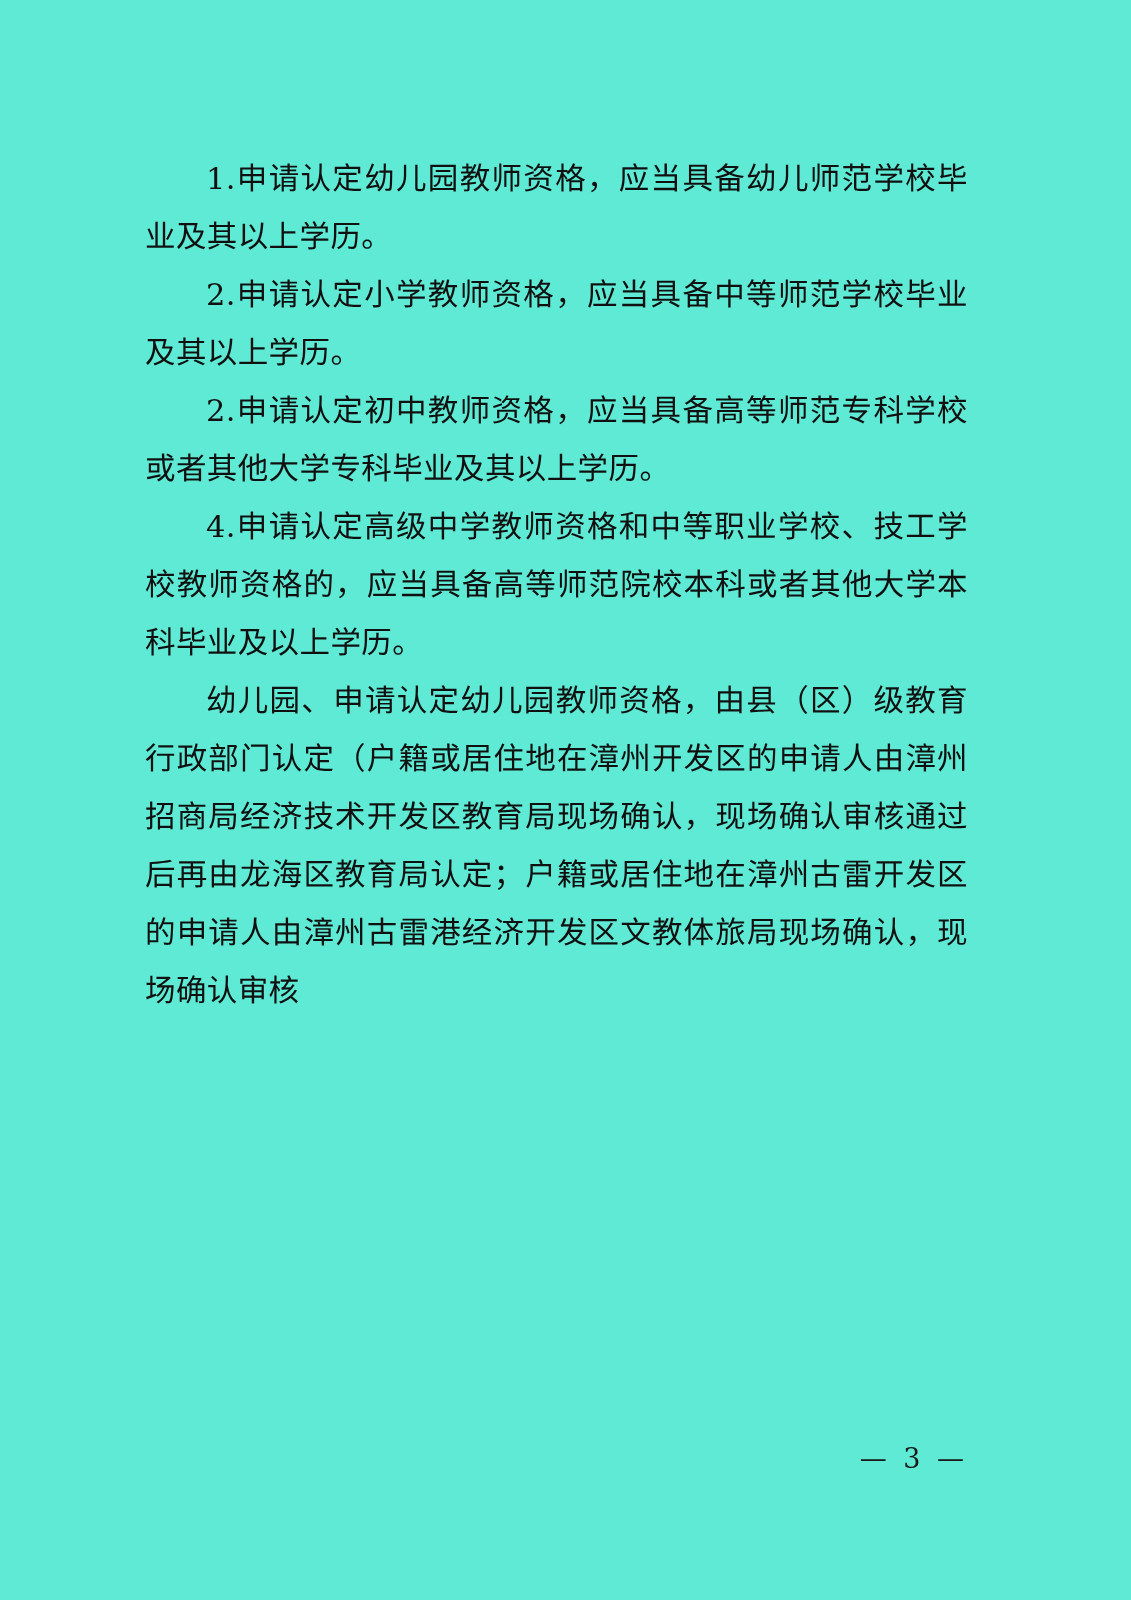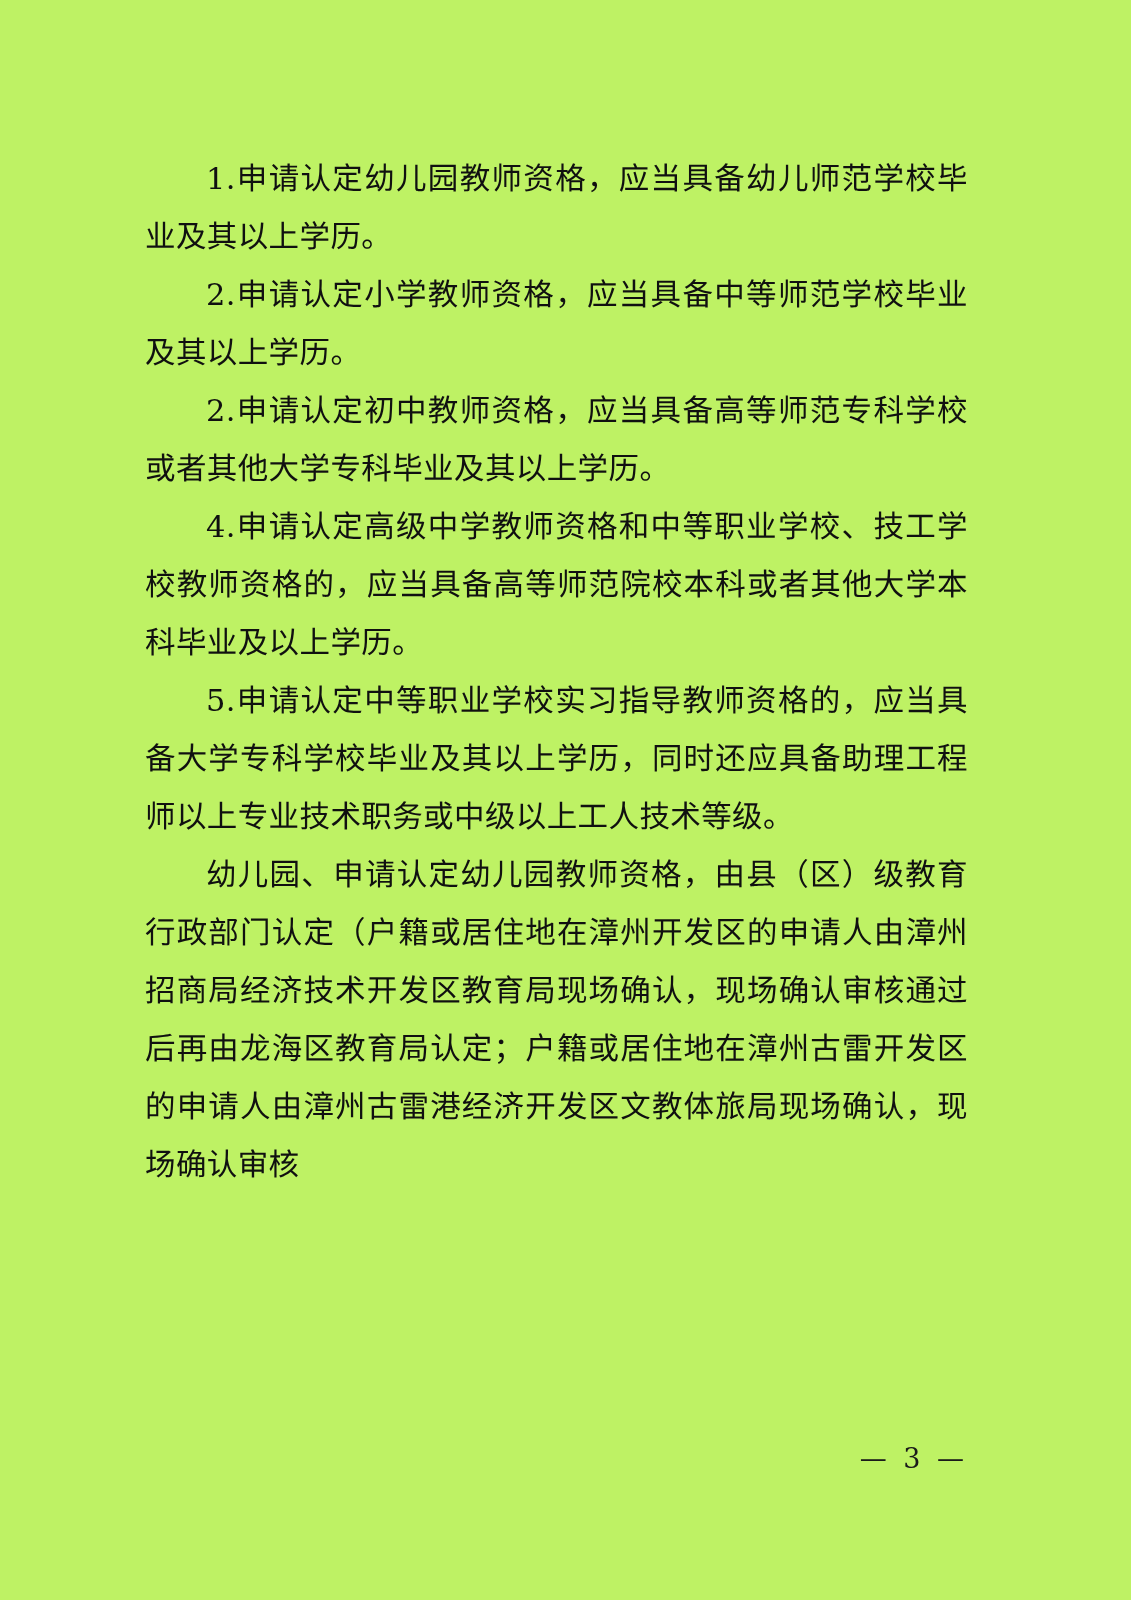--- a/index.html
+++ b/index.html
@@ -8,21 +8,21 @@
     background: #ffffff;
   }
   body {
     font-family: "DejaVu Serif", "Liberation Serif", serif;
     color: #0b0b0b;
   }
   .page {
     position: relative;
     width: 1131px;
     height: 1600px;
-    background: #bef264;
+    background: #5eead4;
     overflow: hidden;
     box-sizing: border-box;
   }
   .content {
     position: absolute;
     left: 145px;
     top: 150px;
     width: 823px;
   }
   
@@ -74,21 +74,20 @@
   <div class="content">
 
     <p class="para">1.申请认定幼儿园教师资格，应当具备幼儿师范学校毕业及其以上学历。</p>
 
     <p class="para">2.申请认定小学教师资格，应当具备中等师范学校毕业及其以上学历。</p>
 
     <p class="para">2.申请认定初中教师资格，应当具备高等师范专科学校或者其他大学专科毕业及其以上学历。</p>
 
     <p class="para">4.申请认定高级中学教师资格和中等职业学校、技工学校教师资格的，应当具备高等师范院校本科或者其他大学本科毕业及以上学历。</p>
 
-    <p class="para">5.申请认定中等职业学校实习指导教师资格的，应当具备大学专科学校毕业及其以上学历，同时还应具备助理工程师以上专业技术职务或中级以上工人技术等级。</p>
 
 
 
     <p class="para">幼儿园、申请认定幼儿园教师资格，由县（区）级教育行政部门认定（户籍或居住地在漳州开发区的申请人由漳州招商局经济技术开发区教育局现场确认，现场确认审核通过后再由龙海区教育局认定；户籍或居住地在漳州古雷开发区的申请人由漳州古雷港经济开发区文教体旅局现场确认，现场确认审核</p>
 
   </div>
 
   <div class="footer">
     <span class="page-number">— 3 —</span>
   </div>

